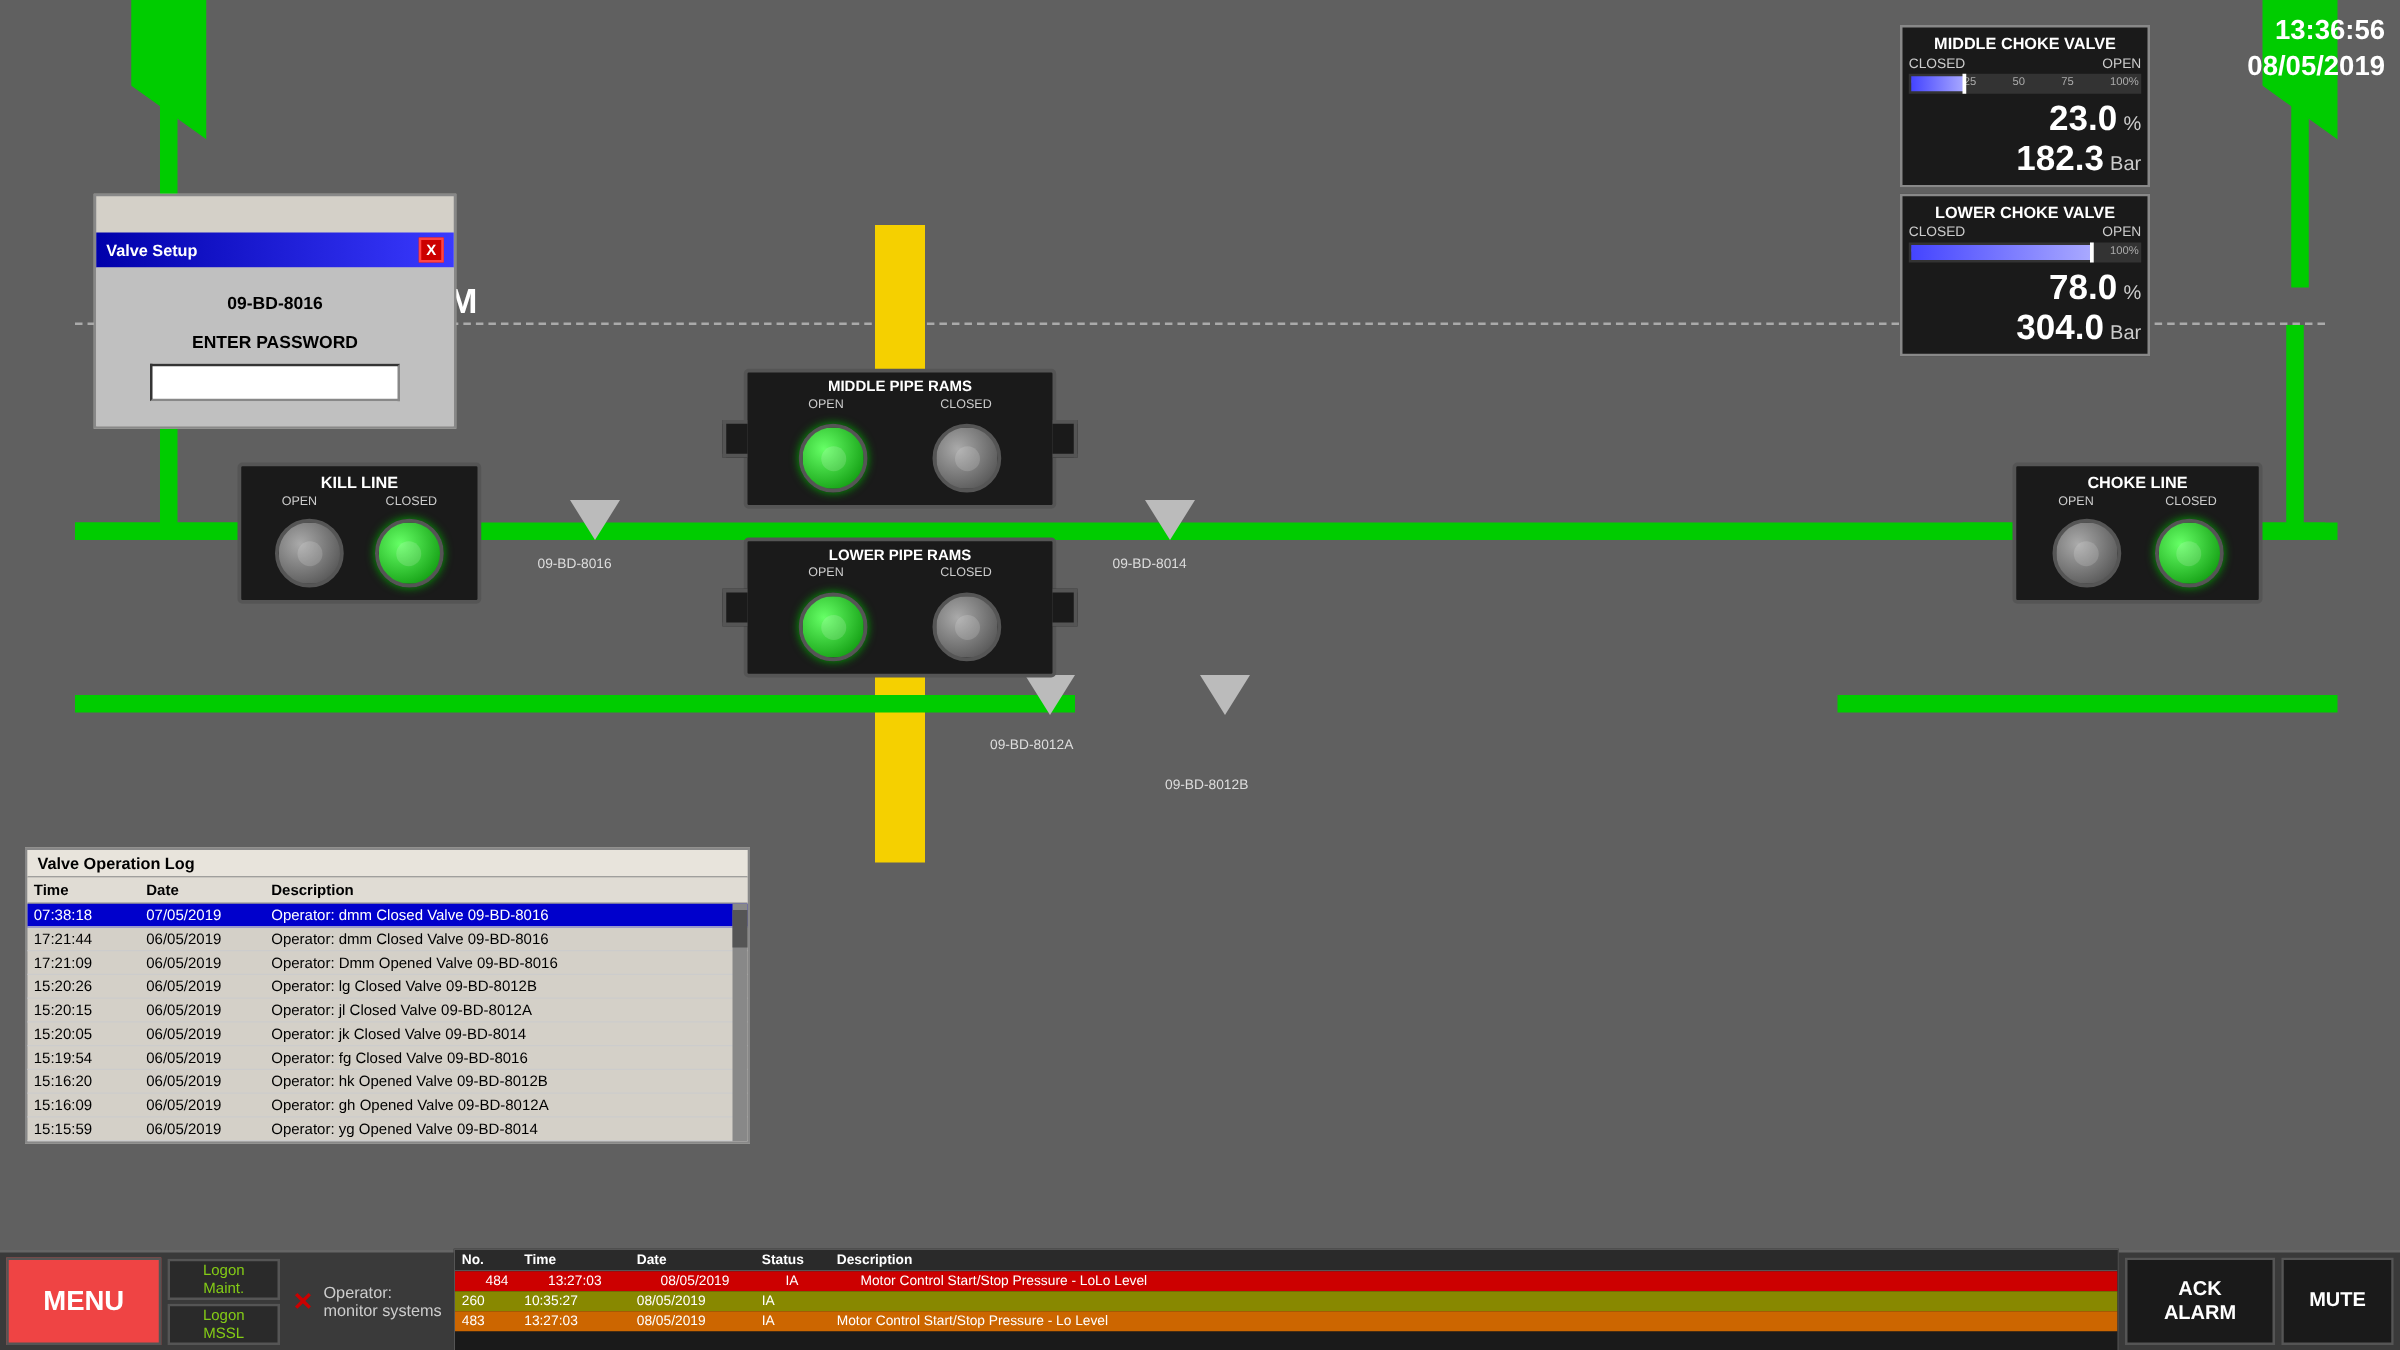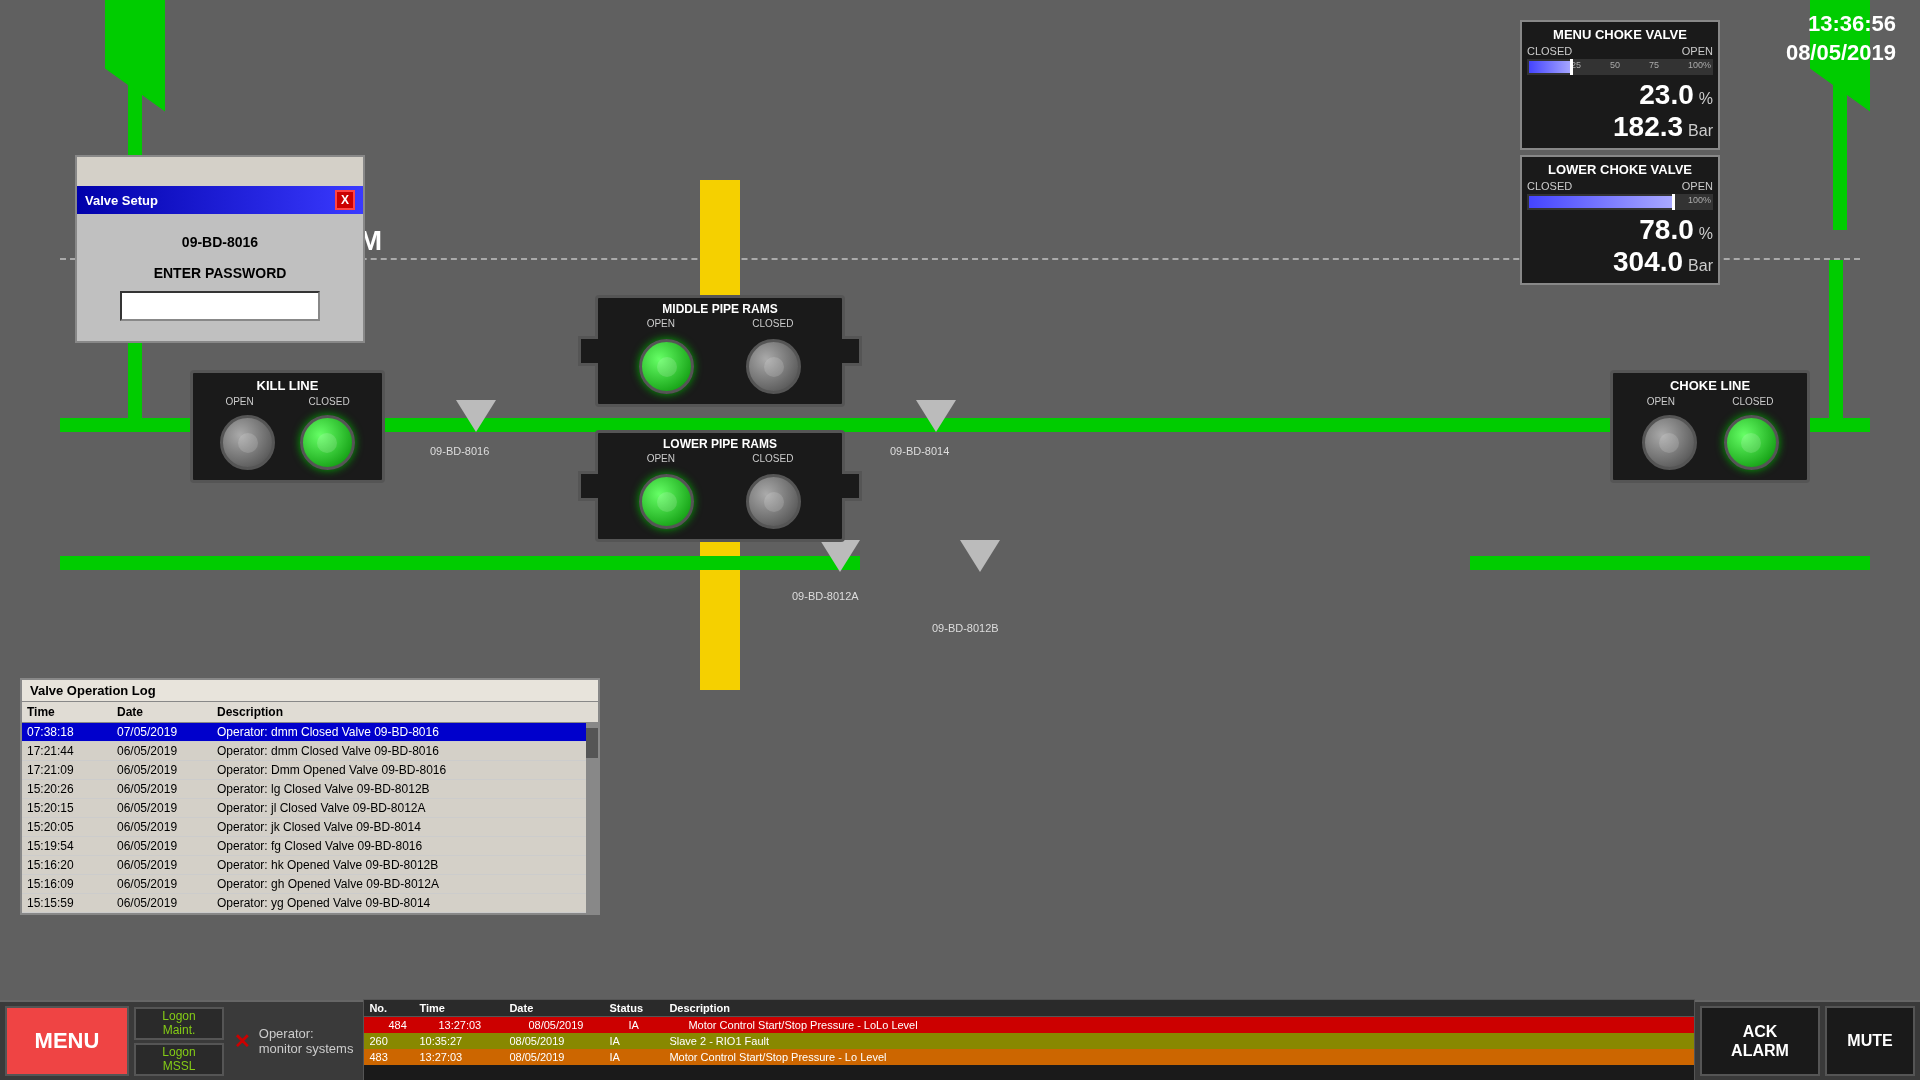--- a/index.html
+++ b/index.html
@@ -18,21 +18,21 @@
       position: absolute;
       top: 0; left: 0; right: 0;
       bottom: 80px;
       background: #606060;
     }
 
     
     .clock-display {
       position: absolute;
       top: 10px;
-      right: 24px;
+      right: 12px;
       text-align: right;
       color: #fff;
       font-size: 22px;
       font-weight: bold;
       line-height: 1.3;
     }
 
     
     .upper-choke-panel {
       position: absolute;
@@ -502,21 +502,21 @@
       </div>
     </div>
   </div>
 
   <div class="clock-display">
     <div>13:36:56</div>
     <div>08/05/2019</div>
   </div>
 
   <div class="upper-choke-panel">
-    <div class="choke-panel-title">MENU CHOKE VALVE</div>
+    <div class="choke-panel-title">MIDDLE CHOKE VALVE</div>
     <div class="choke-closed-open">
       <span>CLOSED</span>
       <span>OPEN</span>
     </div>
     <div class="choke-bar-container">
       <div style="display:flex;justify-content:space-between;font-size:9px;color:#aaa;padding:1px 2px;width:100%;position:absolute;top:0;">
         <span>0%</span>
           <span>25</span>
           <span>50</span>
           <span>75</span>
@@ -669,21 +669,20 @@
           <span>13:27:03</span>
           <span>08/05/2019</span>
           <span>IA</span>
           <span>Motor Control Start/Stop Pressure - LoLo Level</span>
         </div>
         <div class="alarm-row alarm-row-yellow">
           <span>260</span>
           <span>10:35:27</span>
           <span>08/05/2019</span>
           <span>IA</span>
-          <span>Slave 2 - RIO1 Fault</span>
         </div>
         <div class="alarm-row alarm-row-orange">
           <span>483</span>
           <span>13:27:03</span>
           <span>08/05/2019</span>
           <span>IA</span>
           <span>Motor Control Start/Stop Pressure - Lo Level</span>
         </div>
       </div>
   </div>

